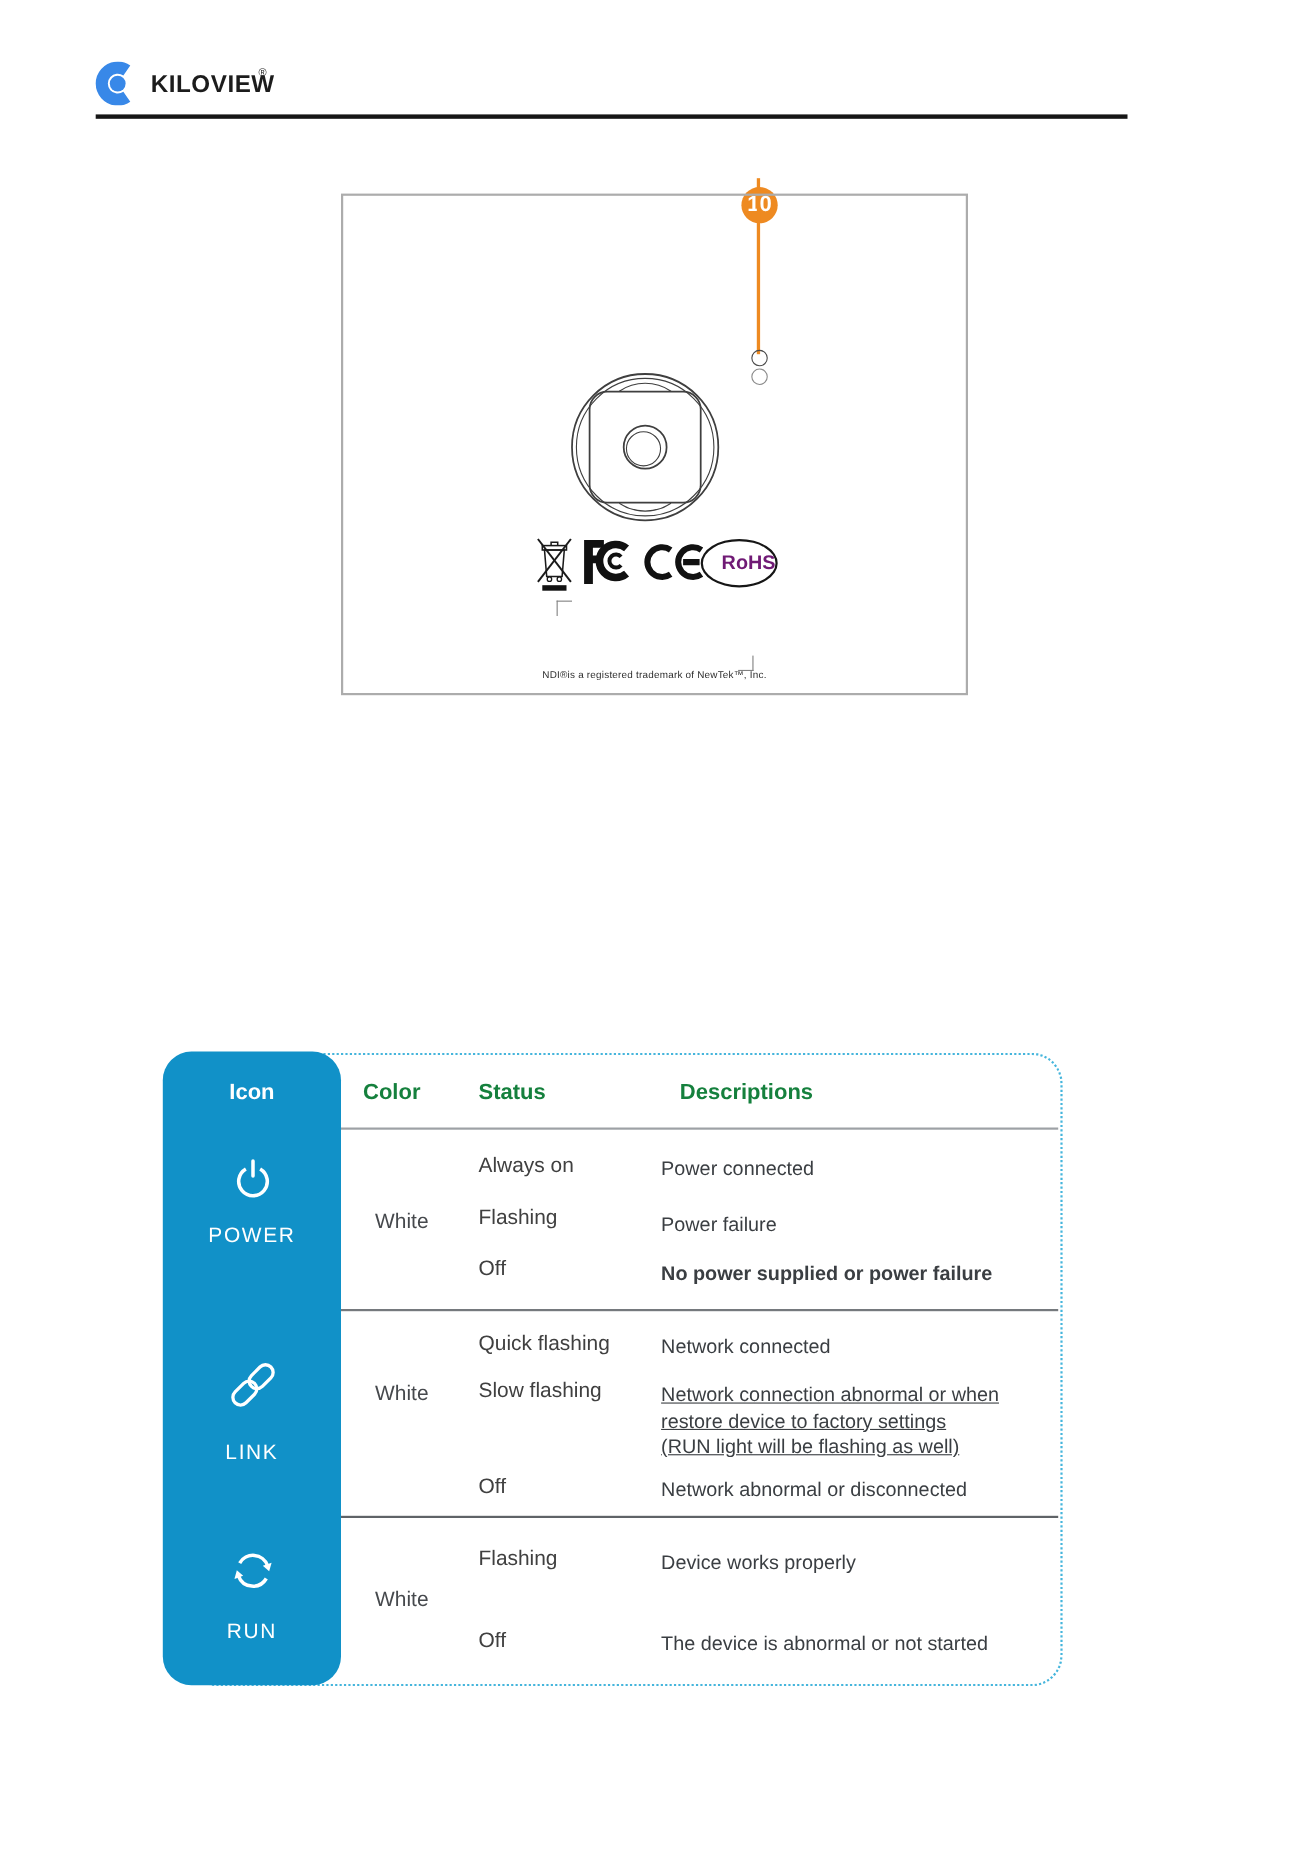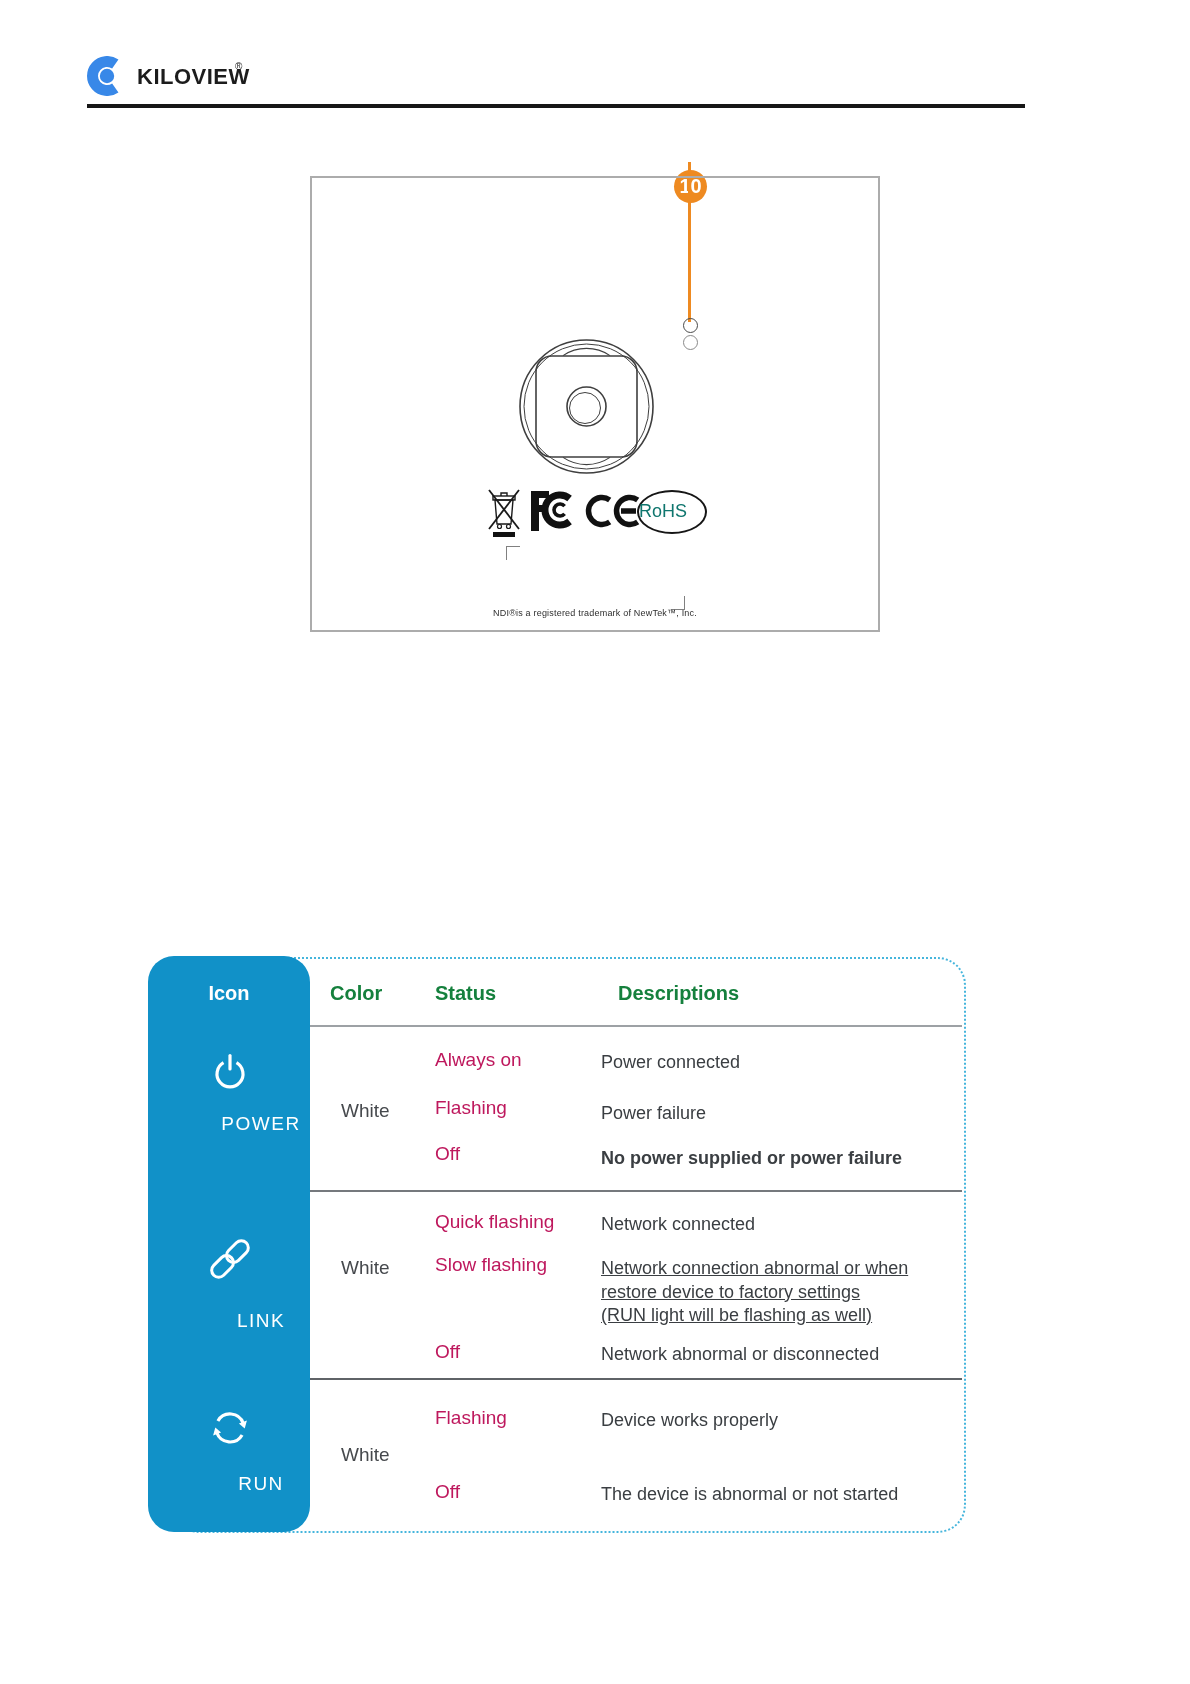--- a/index.html
+++ b/index.html
@@ -18,36 +18,36 @@
   .callout-badge{left:674px;top:130px;width:33px;height:33px;border-radius:50%;
      background:#EE8A21;color:#ffffff;font-size:20px;font-weight:bold;text-align:center;line-height:33px;margin-top:40px;}
   .callout-line{left:688px;top:162px;width:3.2px;height:160px;background:#EE8A21;}
   .hole{width:13px;height:13px;border-radius:50%;background:transparent;}
   .hole1{left:683px;top:318px;border:1.6px solid #4a4a4a;}
   .hole2{left:683px;top:335px;border:1.4px solid #8a8a8a;}
   .crop-tl{left:506px;top:546px;width:13px;height:13px;border-left:1.6px solid #808080;border-top:1.6px solid #808080;}
   .crop-br{left:671px;top:596px;width:13px;height:13px;border-right:1.6px solid #808080;border-bottom:1.6px solid #808080;}
   .ndi-note{left:420px;top:608px;width:350px;text-align:center;font-size:9px;color:#2e2e2e;letter-spacing:.2px;white-space:nowrap;}
   .rohs{left:637px;top:490px;width:66px;height:40px;border:2.4px solid #161616;border-radius:50%;
-        text-align:left;line-height:38px;font-size:18px;font-weight:400;color:#0f766e;}
+        text-align:right;line-height:38px;font-size:18px;font-weight:700;color:#701a75;}
 
   
   .tbl{left:140px;top:956px;width:830px;height:578px;}
   .tbl-dots{position:absolute;left:30px;top:1px;width:792px;height:572px;
         border:2.5px dotted #45B5DC;border-radius:28px;}
   .tbl-panel{position:absolute;left:8px;top:0;width:162px;height:576px;background:#1191C8;border-radius:26px;}
   .hdr{position:absolute;top:26px;font-size:20px;font-weight:bold;color:#15803d;white-space:nowrap;}
   .hdr-icon{left:8px;width:162px;text-align:center;color:#ffffff;}
   .sep{position:absolute;left:170px;width:652px;}
   .sep1{top:69px;height:1.5px;background:#9DA1A5;}
   .sep2{top:234px;height:2px;background:#75797D;}
   .sep3{top:422px;height:2px;background:#5F6367;}
   .panel-label{position:absolute;left:8px;width:162px;text-align:center;color:#ffffff;
-        font-size:19px;font-weight:500;letter-spacing:1.5px;white-space:nowrap;margin-left:32px;}
-  .st{position:absolute;font-size:19px;color:#be185d;white-space:nowrap;}
+        font-size:19px;font-weight:500;letter-spacing:1.5px;white-space:nowrap;}
+  .st{position:absolute;font-size:19px;color:#404040;white-space:nowrap;}
   .cw{position:absolute;font-size:19px;color:#46494D;white-space:nowrap;}
   .ds{position:absolute;font-size:18px;color:#3A3E42;white-space:nowrap;}
   .ds-multi{line-height:23.5px;text-decoration:underline;}
   svg{display:block;}
 </style>
 </head>
 <body>
 
 <div class="page">
 

